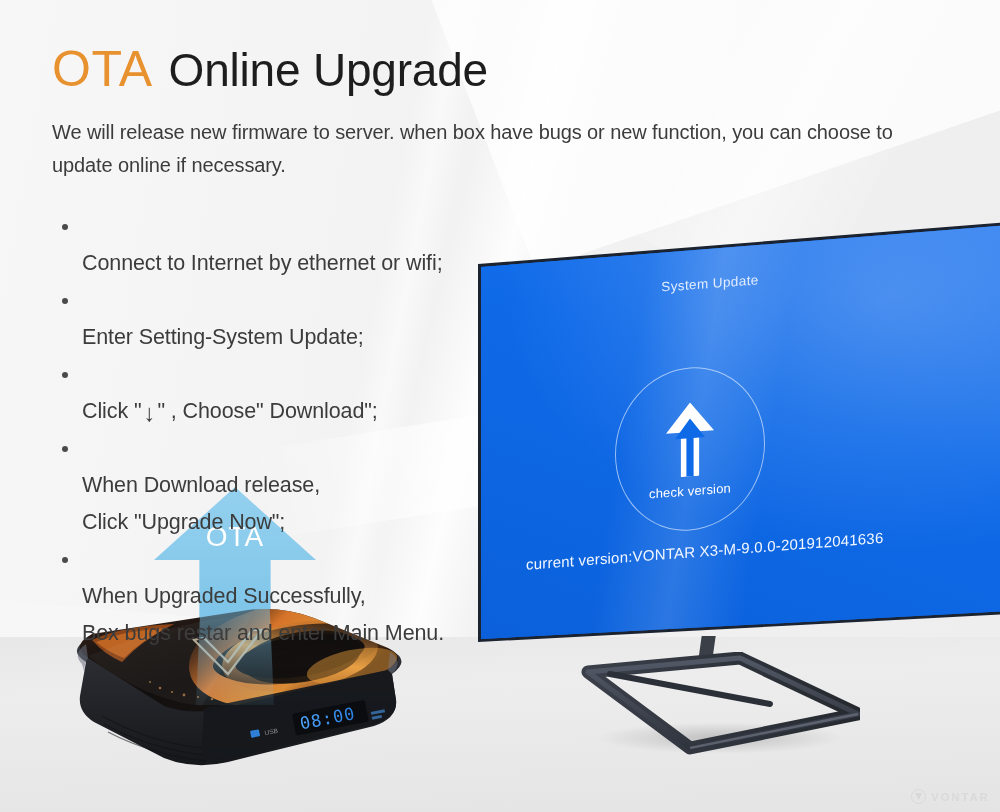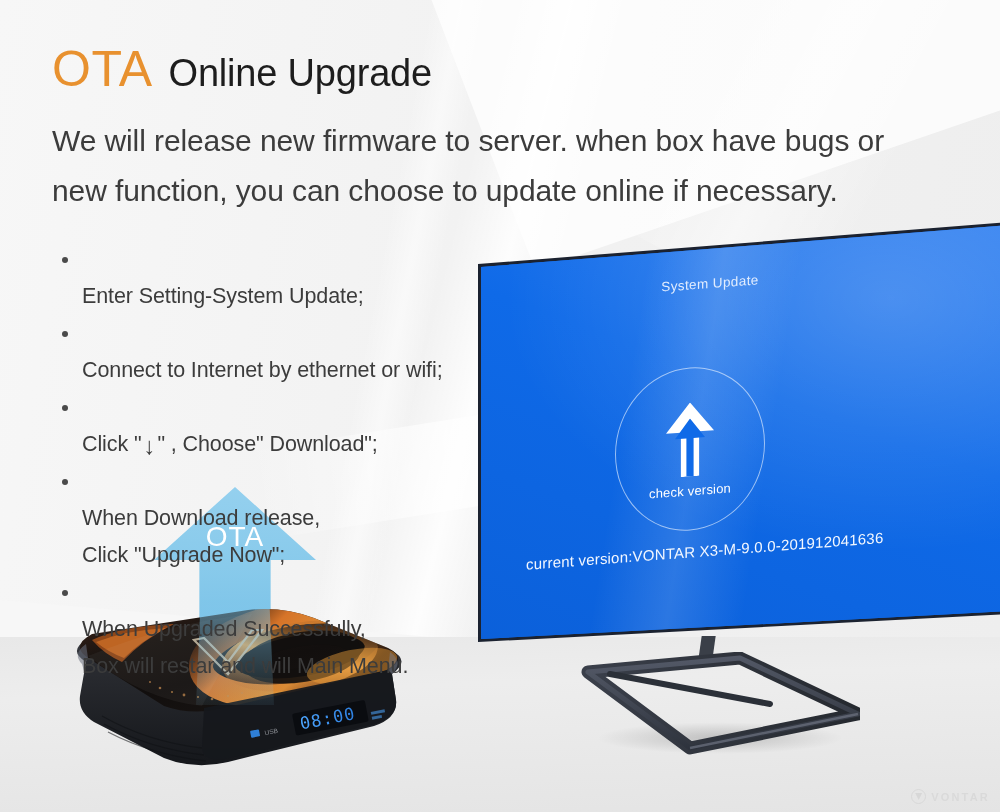--- a/index.html
+++ b/index.html
@@ -56,27 +56,27 @@
 
   
   .copy { position:absolute; left:52px; top:44px; width:880px; }
 
   .headline { white-space:nowrap; line-height:1; }
   .headline .ota {
     font-size:50px; font-weight:400; letter-spacing:.5px;
     color:#e8912f;
   }
   .headline .rest {
-    font-size:38px; font-weight:400; color:#1d1d1d;
+    font-size:46px; font-weight:400; color:#1d1d1d;
     margin-left:16px; letter-spacing:-.2px;
   }
 
   .lede {
     margin-top:22px;
-    font-size:30px; line-height:1.65; color:#3c3c3c; font-weight:300;
+    font-size:20px; line-height:1.65; color:#3c3c3c; font-weight:300;
     letter-spacing:-.1px;
     max-width:880px;
   }
 
   ul.steps { list-style:none; margin-top:26px; }
   ul.steps > li {
     position:relative;
     font-size:21.5px; line-height:1.72; color:#3c3c3c; font-weight:300;
     padding-left:30px; letter-spacing:-.1px;
     white-space:pre-line;
@@ -373,35 +373,35 @@
   <div class="copy">
     <div class="headline">
       <span class="ota">OTA</span><span class="rest">Online Upgrade</span>
     </div>
 
     <div class="lede">We will release new firmware to server. when box have bugs or new function,
 you can choose to update online if necessary.</div>
 
     <ul class="steps">
       <li>
-        <span>Enter Setting-System Update;</span>
+        <span>Connect to Internet by ethernet or wifi;</span>
       </li>
       <li>
-        <span>Connect to Internet by ethernet or wifi;</span>
+        <span>Enter Setting-System Update;</span>
       </li>
       <li>
         <span>Click "</span><span class="dn-arrow">↓</span><span>" , Choose" Download";</span>
       </li>
       <li>
         <span>When Download release,
 Click "Upgrade Now";</span>
       </li>
       <li>
         <span>When Upgraded Successfully,
-Box will restar and will Main Menu.</span>
+Box bugs restar and enter Main Menu.</span>
       </li>
     </ul>
   </div>
 
   <div class="watermark">
     <span class="wm-logo"></span>
     <span class="wm-text">VONTAR</span>
   </div>
 
 </div>

